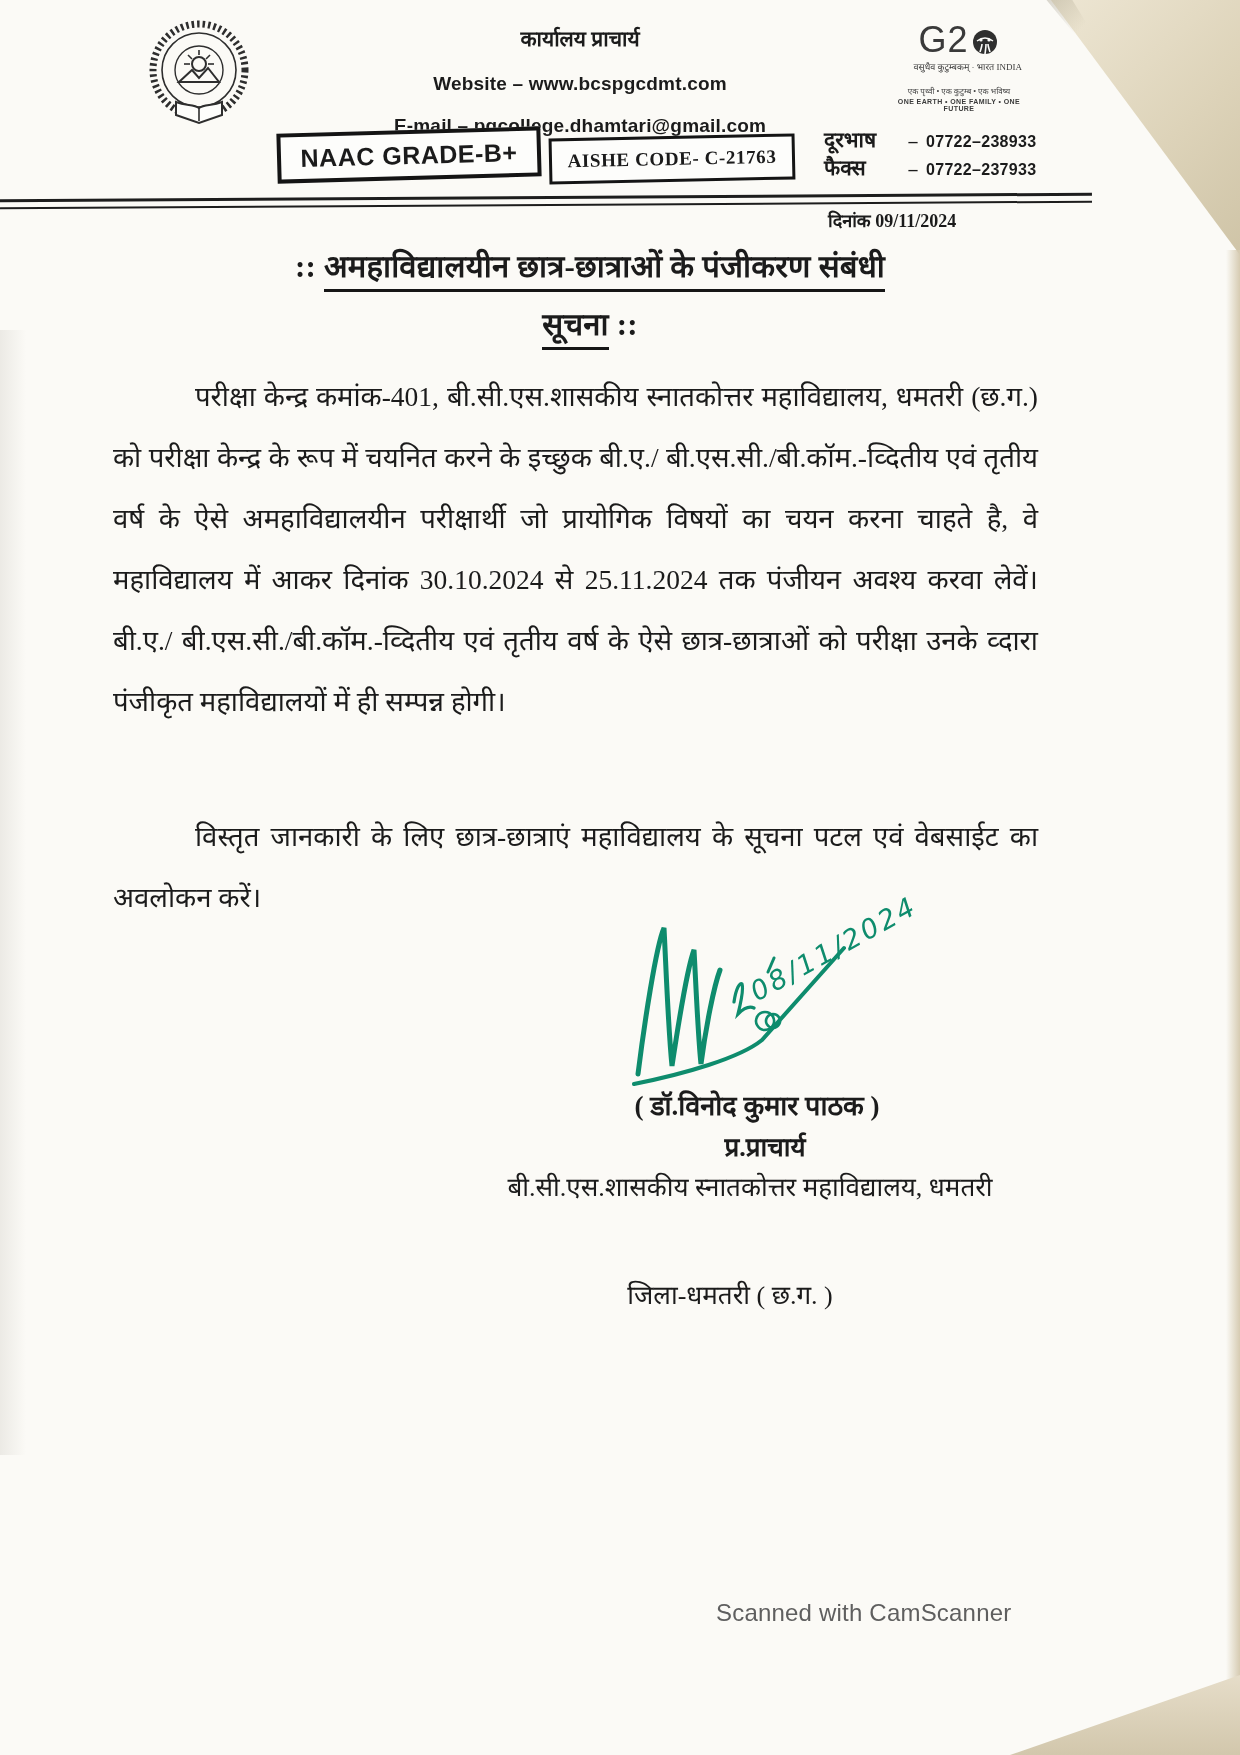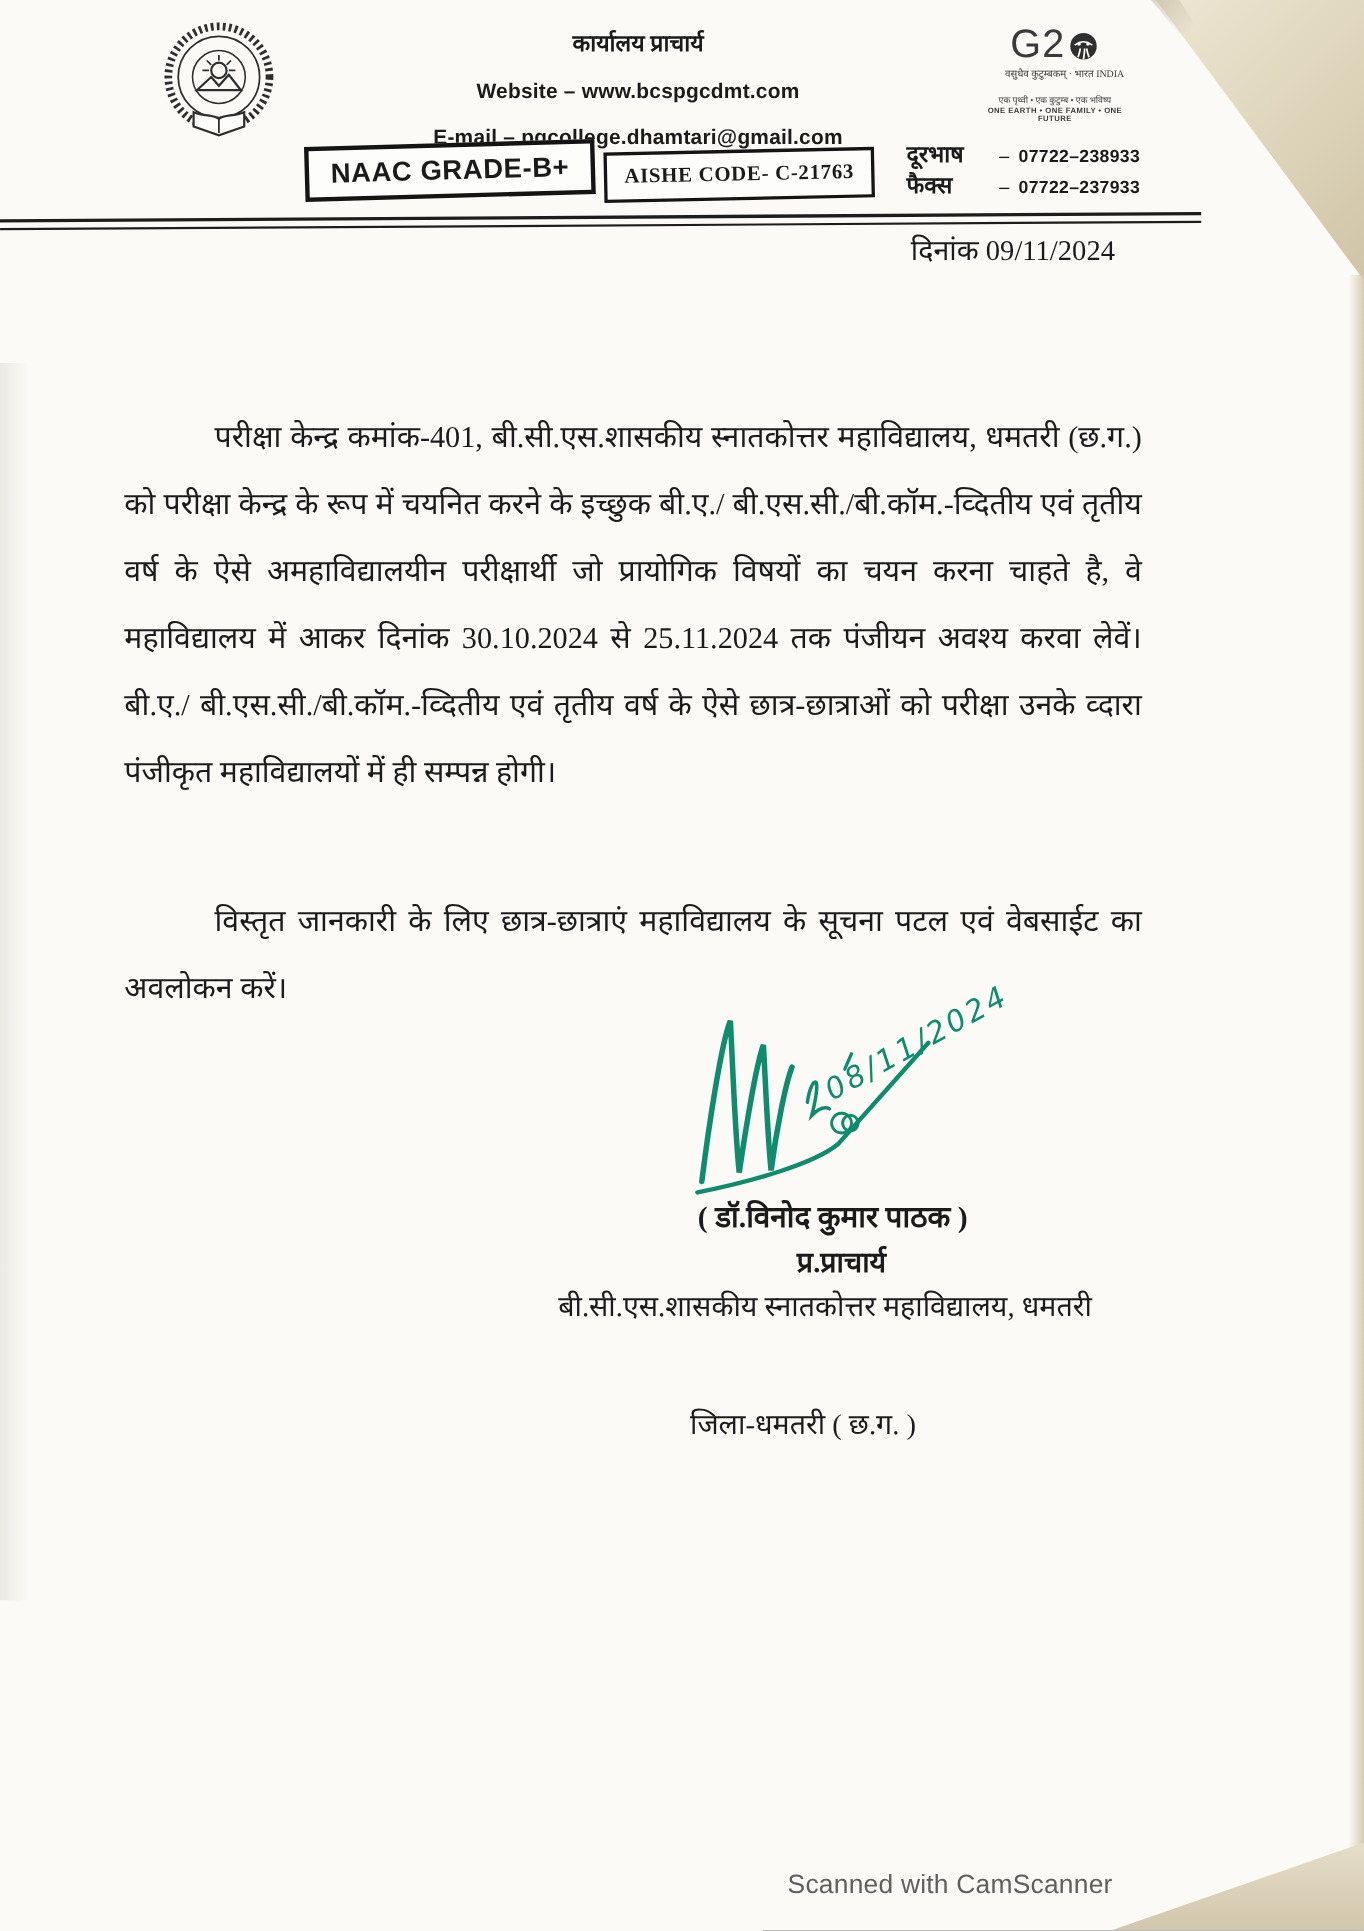--- a/index.html
+++ b/index.html
@@ -73,21 +73,21 @@
   .contact-row{display:flex;align-items:baseline;line-height:1.35;}
   .contact-label{font-size:21px;width:76px;}
   .contact-dash{font-size:18px;width:26px;text-align:center;}
   .contact-value{font-family:"Liberation Sans","DejaVu Sans",sans-serif;font-size:16px;letter-spacing:.3px;}
   .header-rule{
     position:absolute;left:0;top:196px;width:1092px;height:5px;
     border-top:3px solid #1d1d1d;border-bottom:2px solid #1d1d1d;
     transform:rotate(-.35deg);
   }
   
-  .date-line{position:absolute;left:828px;top:208px;width:220px;font-size:26px;font-weight:400;}
+  .date-line{position:absolute;left:828px;top:208px;width:220px;font-size:18px;font-weight:700;}
   .title{
     position:absolute;left:70px;top:244px;width:1040px;text-align:center;
     font-size:31px;font-weight:700;letter-spacing:.2px;
   }
   .title .line{margin-bottom:16px;}
   .u{border-bottom:3px solid #161616;padding-bottom:5px;}
   .body-text{
     position:absolute;left:113px;top:366px;width:925px;
     font-size:27.5px;font-weight:500;text-align:justify;
   }
@@ -101,21 +101,21 @@
     font-size:27px;font-style:italic;letter-spacing:3px;
     transform:rotate(-29deg);transform-origin:left bottom;
     font-family:"DejaVu Sans",sans-serif;white-space:nowrap;
   }
   .sig-name{position:absolute;left:552px;top:1086px;width:410px;text-align:center;font-size:27px;font-weight:700;}
   .sig-desig{position:absolute;left:560px;top:1128px;width:410px;text-align:center;font-size:26px;font-weight:700;}
   .sig-org{position:absolute;left:420px;top:1168px;width:660px;text-align:center;font-size:26px;font-weight:500;}
   .sig-district{position:absolute;left:400px;top:1276px;width:660px;text-align:center;font-size:26px;font-weight:500;}
   
   .cam-footer{
-    position:absolute;left:716px;top:1700px;
+    position:absolute;left:716px;top:1599px;
     font-family:"Liberation Sans","DejaVu Sans",sans-serif;
     font-size:24px;color:var(--footer_gray,#5f5f5f);letter-spacing:.2px;text-align:right;
   }
 </style>
 </head>
 <body>
 
 <div class="page">
 
   <div class="artifact corner-top-right"></div>
@@ -178,20 +178,24 @@
       <span class="contact-label">फैक्स</span>
       <span class="contact-dash">–</span>
       <span class="contact-value">07722–237933</span>
     </div>
   </div>
 
   <div class="header-rule"></div>
 
   <div class="date-line">दिनांक 09/11/2024</div>
 
+  <div class="title">
+    <div class="line"><span>:: </span><span class="u">अमहाविद्यालयीन छात्र-छात्राओं के पंजीकरण संबंधी</span></div>
+    <div class="line"><span class="u">सूचना</span><span> ::</span></div>
+  </div>
 
   <div class="body-text">
     <p>परीक्षा केन्द्र कमांक-401, बी.सी.एस.शासकीय स्नातकोत्तर महाविद्यालय, धमतरी (छ.ग.) को परीक्षा केन्द्र के रूप में चयनित करने के इच्छुक बी.ए./ बी.एस.सी./बी.कॉम.-व्दितीय एवं तृतीय वर्ष के ऐसे अमहाविद्यालयीन परीक्षार्थी जो प्रायोगिक विषयों का चयन करना चाहते है, वे महाविद्यालय में आकर दिनांक 30.10.2024 से 25.11.2024 तक पंजीयन अवश्य करवा लेवें। बी.ए./ बी.एस.सी./बी.कॉम.-व्दितीय एवं तृतीय वर्ष के ऐसे छात्र-छात्राओं को परीक्षा उनके व्दारा पंजीकृत महाविद्यालयों में ही सम्पन्न होगी।</p>
     <p>विस्तृत जानकारी के लिए छात्र-छात्राएं महाविद्यालय के सूचना पटल एवं वेबसाईट का अवलोकन करें।</p>
   </div>
 
   <div class="signature-area">
     <svg class="signature-scribble" viewBox="0 0 300 190">
       <g fill="none" stroke="currentColor" stroke-linecap="round">
         <path stroke-width="5" d="M46 166 C52 118 64 38 72 20 C74 58 76 118 80 158 C86 118 96 58 102 42 C104 78 106 128 109 156 C114 118 122 78 128 62"></path>

